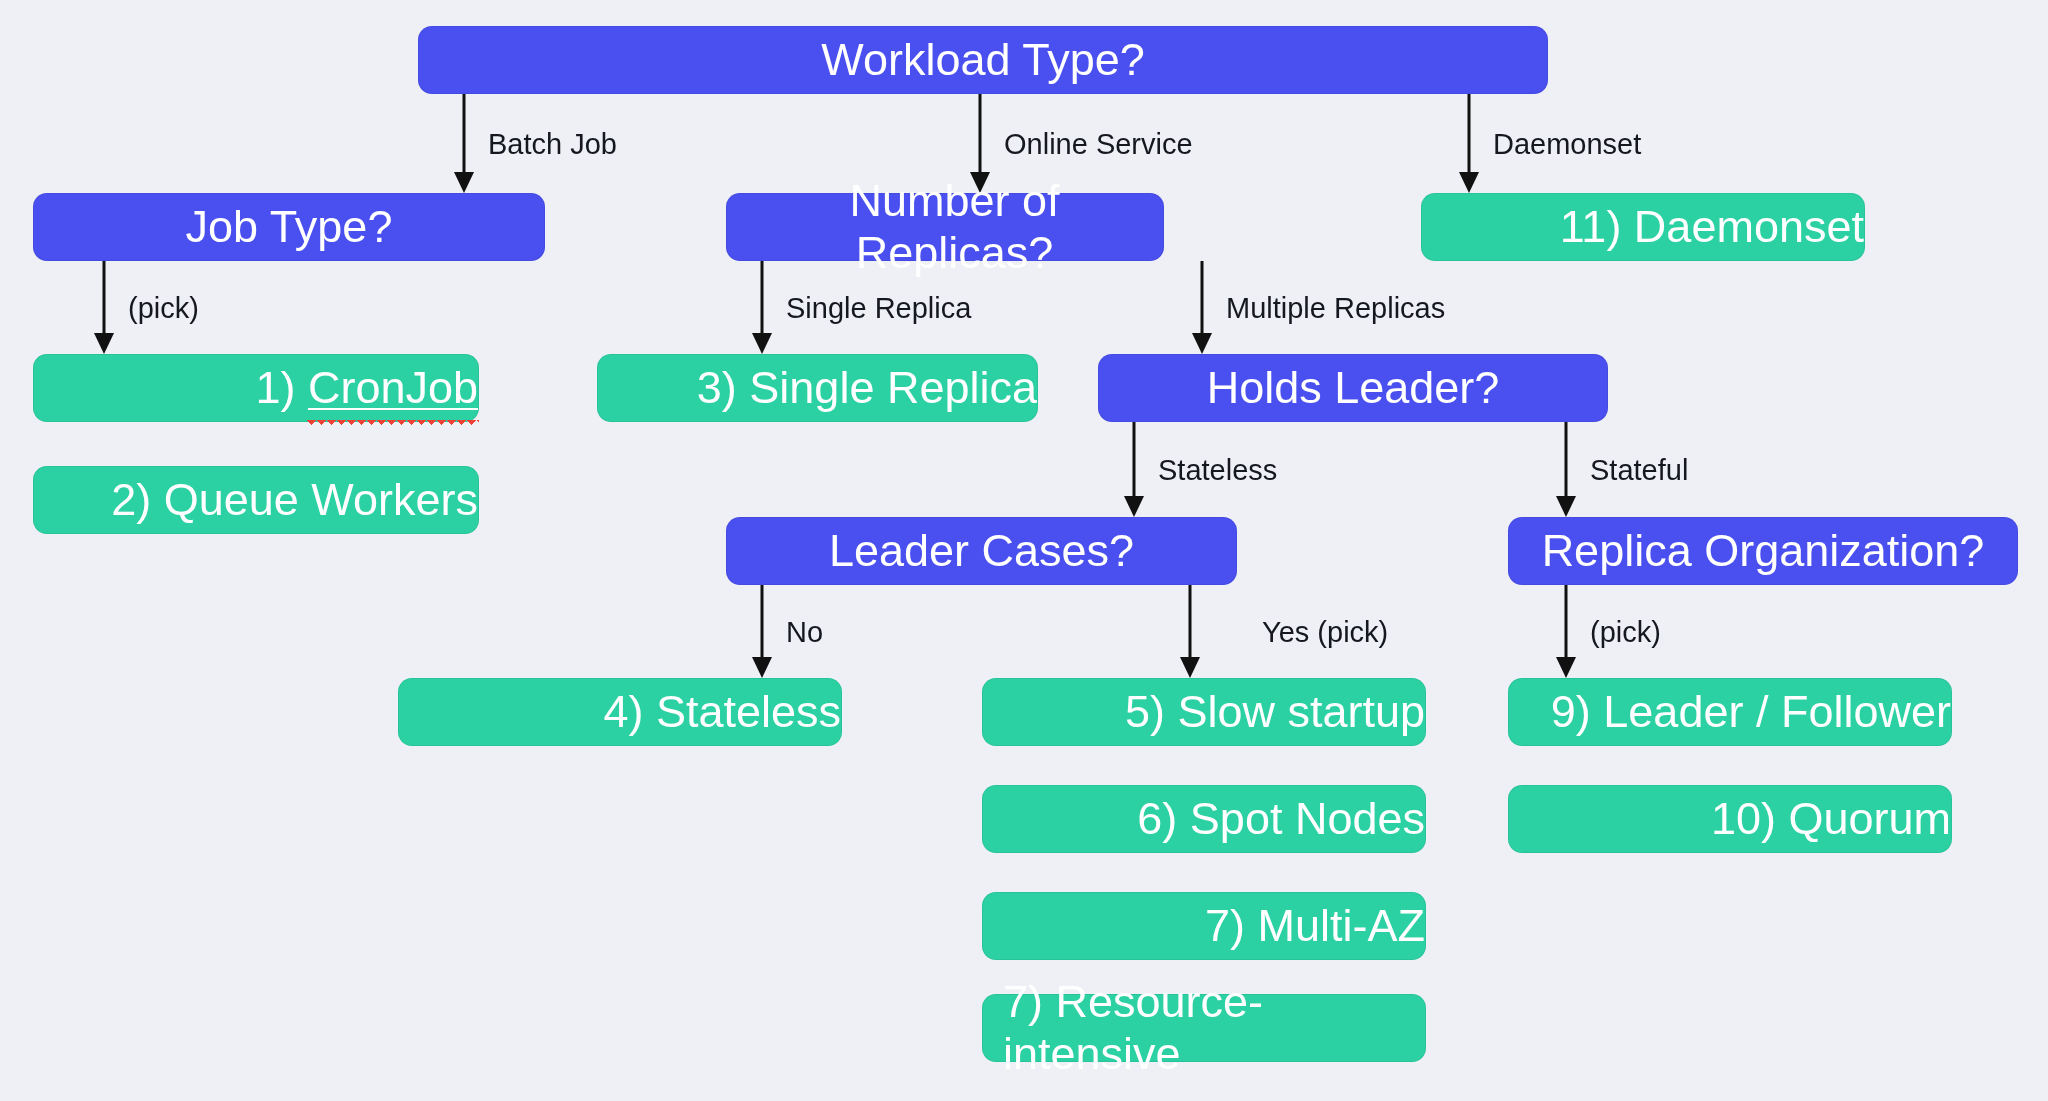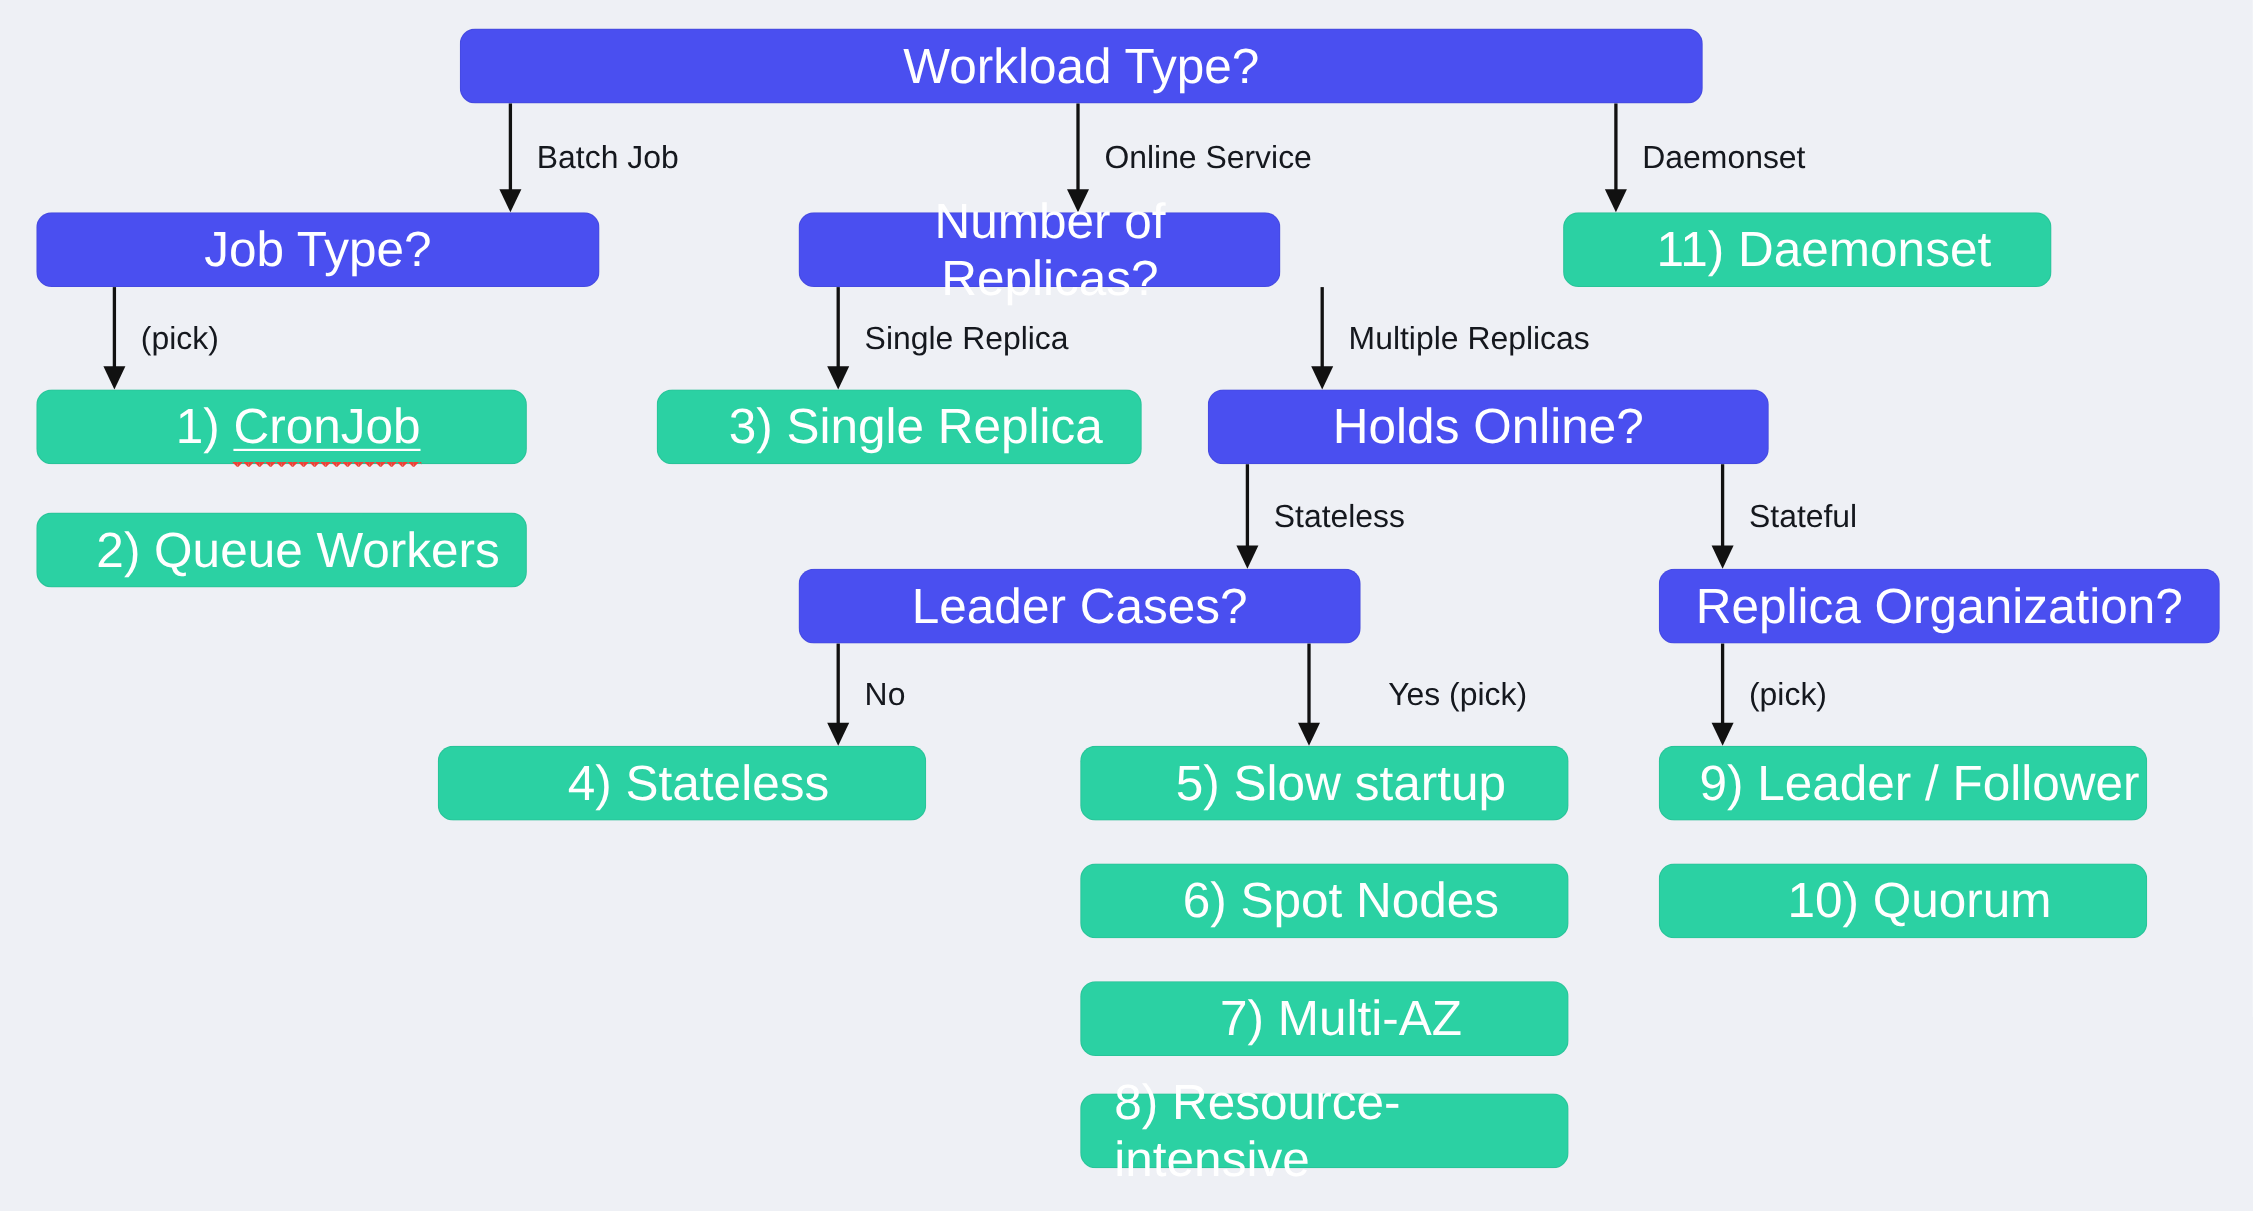--- a/index.html
+++ b/index.html
@@ -13,21 +13,21 @@
   .node {
     position: absolute;
     display: flex; align-items: center;
     border-radius: 14px;
     color: #fff;
     font-size: 45px;
     box-sizing: border-box;
     border: 1px solid rgba(0,0,0,0.06);
   }
   .node.question { background: var(--q, #4a4ff0); justify-content: center; text-align: center; }
-  .node.answer   { background: var(--a, #2bd1a3); justify-content: center; padding-left: 30px; }
+  .node.answer   { background: var(--a, #2bd1a3); justify-content: flex-end; padding-left: 20px; }
   .edge { position: absolute; width: 22px; }
   .edge-line {
     position: absolute; top: 0; left: 50%;
     width: 3px; height: calc(100% - 16px);
     transform: translateX(-50%);
     background: var(--edge, #111);
   }
   .edge-head {
     position: absolute; bottom: 0; left: 50%;
     transform: translateX(-50%);
@@ -133,21 +133,21 @@
     <div class="node answer" style="left: 1421px; top: 193px; width: 444px; height: 68px;">
       <span class="node-label">11) Daemonset</span>
     </div>
     <div class="node answer" style="left: 33px; top: 354px; width: 446px; height: 68px;">
       <span class="node-label">1) <span class="misspelled">CronJob<i class="zigzag"></i></span></span>
     </div>
     <div class="node answer" style="left: 597px; top: 354px; width: 441px; height: 68px;">
       <span class="node-label">3) Single Replica</span>
     </div>
     <div class="node question" style="left: 1098px; top: 354px; width: 510px; height: 68px;">
-      <span class="node-label">Holds Online?</span>
+      <span class="node-label">Holds Leader?</span>
     </div>
     <div class="node answer" style="left: 33px; top: 466px; width: 446px; height: 68px;">
       <span class="node-label">2) Queue Workers</span>
     </div>
     <div class="node question" style="left: 726px; top: 517px; width: 511px; height: 68px;">
       <span class="node-label">Leader Cases?</span>
     </div>
     <div class="node question" style="left: 1508px; top: 517px; width: 510px; height: 68px;">
       <span class="node-label">Replica Organization?</span>
     </div>
@@ -163,15 +163,15 @@
     <div class="node answer" style="left: 982px; top: 785px; width: 444px; height: 68px;">
       <span class="node-label">6) Spot Nodes</span>
     </div>
     <div class="node answer" style="left: 1508px; top: 785px; width: 444px; height: 68px;">
       <span class="node-label">10) Quorum</span>
     </div>
     <div class="node answer" style="left: 982px; top: 892px; width: 444px; height: 68px;">
       <span class="node-label">7) Multi-AZ</span>
     </div>
     <div class="node answer" style="left: 982px; top: 994px; width: 444px; height: 68px;">
-      <span class="node-label">8) Resource-intensive</span>
+      <span class="node-label">7) Resource-intensive</span>
     </div>
   </div>
 
 </body></html>

